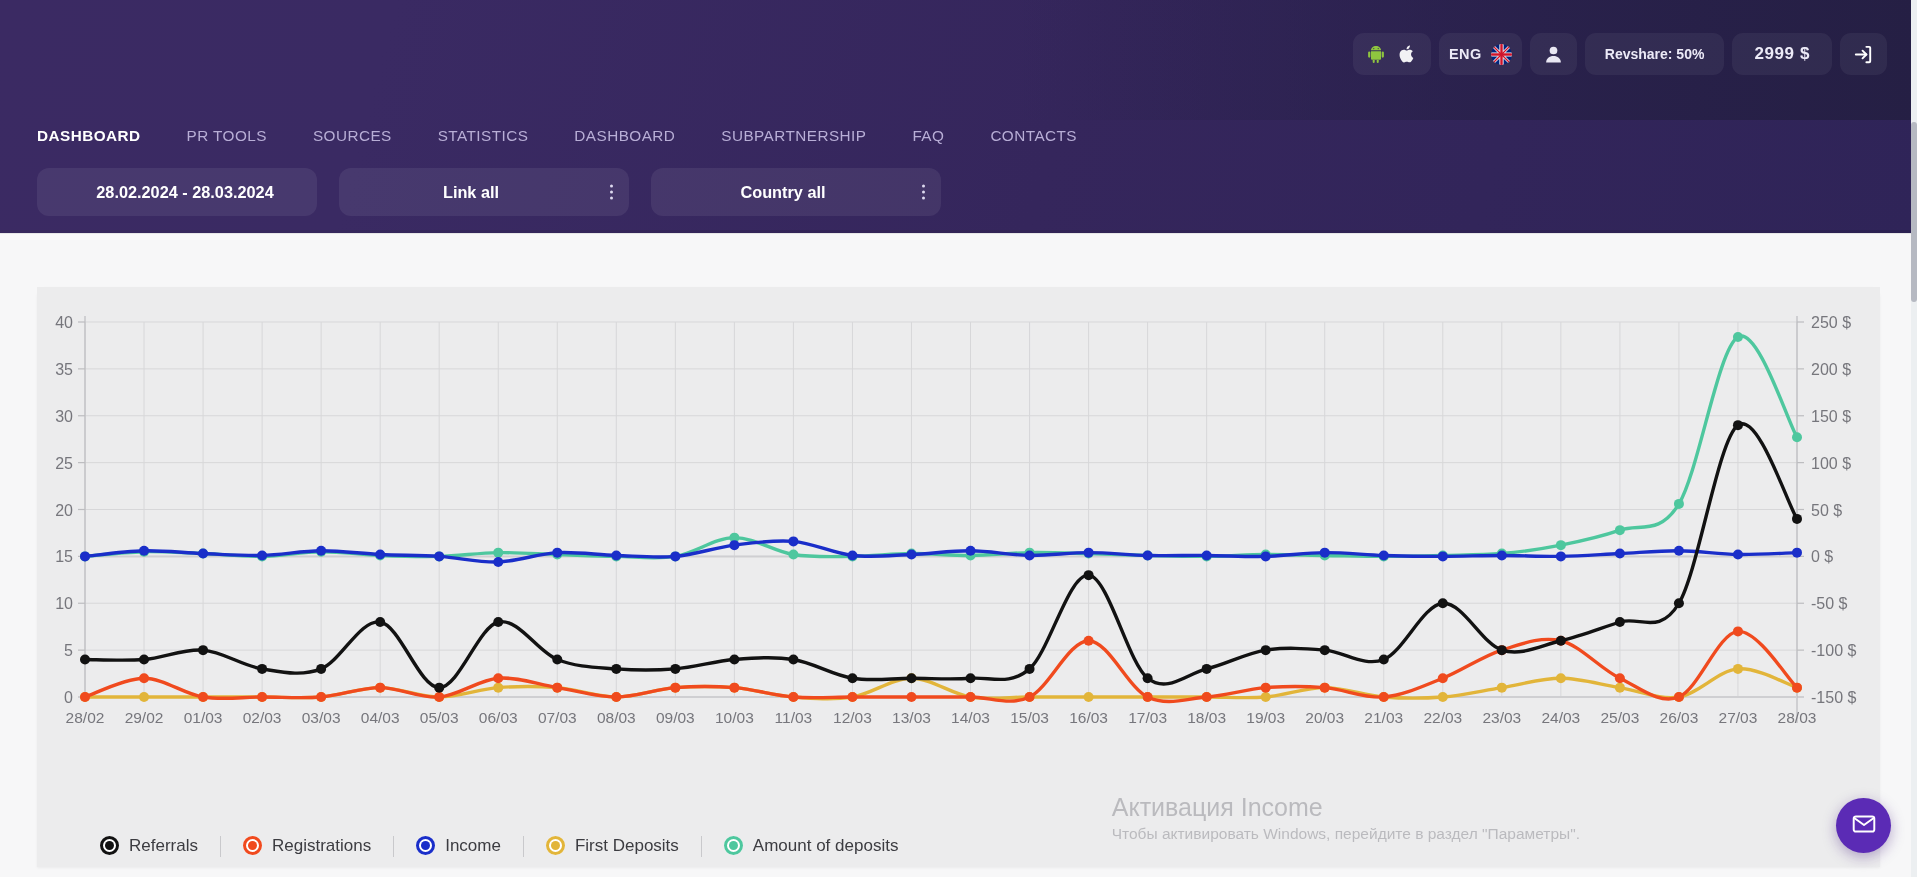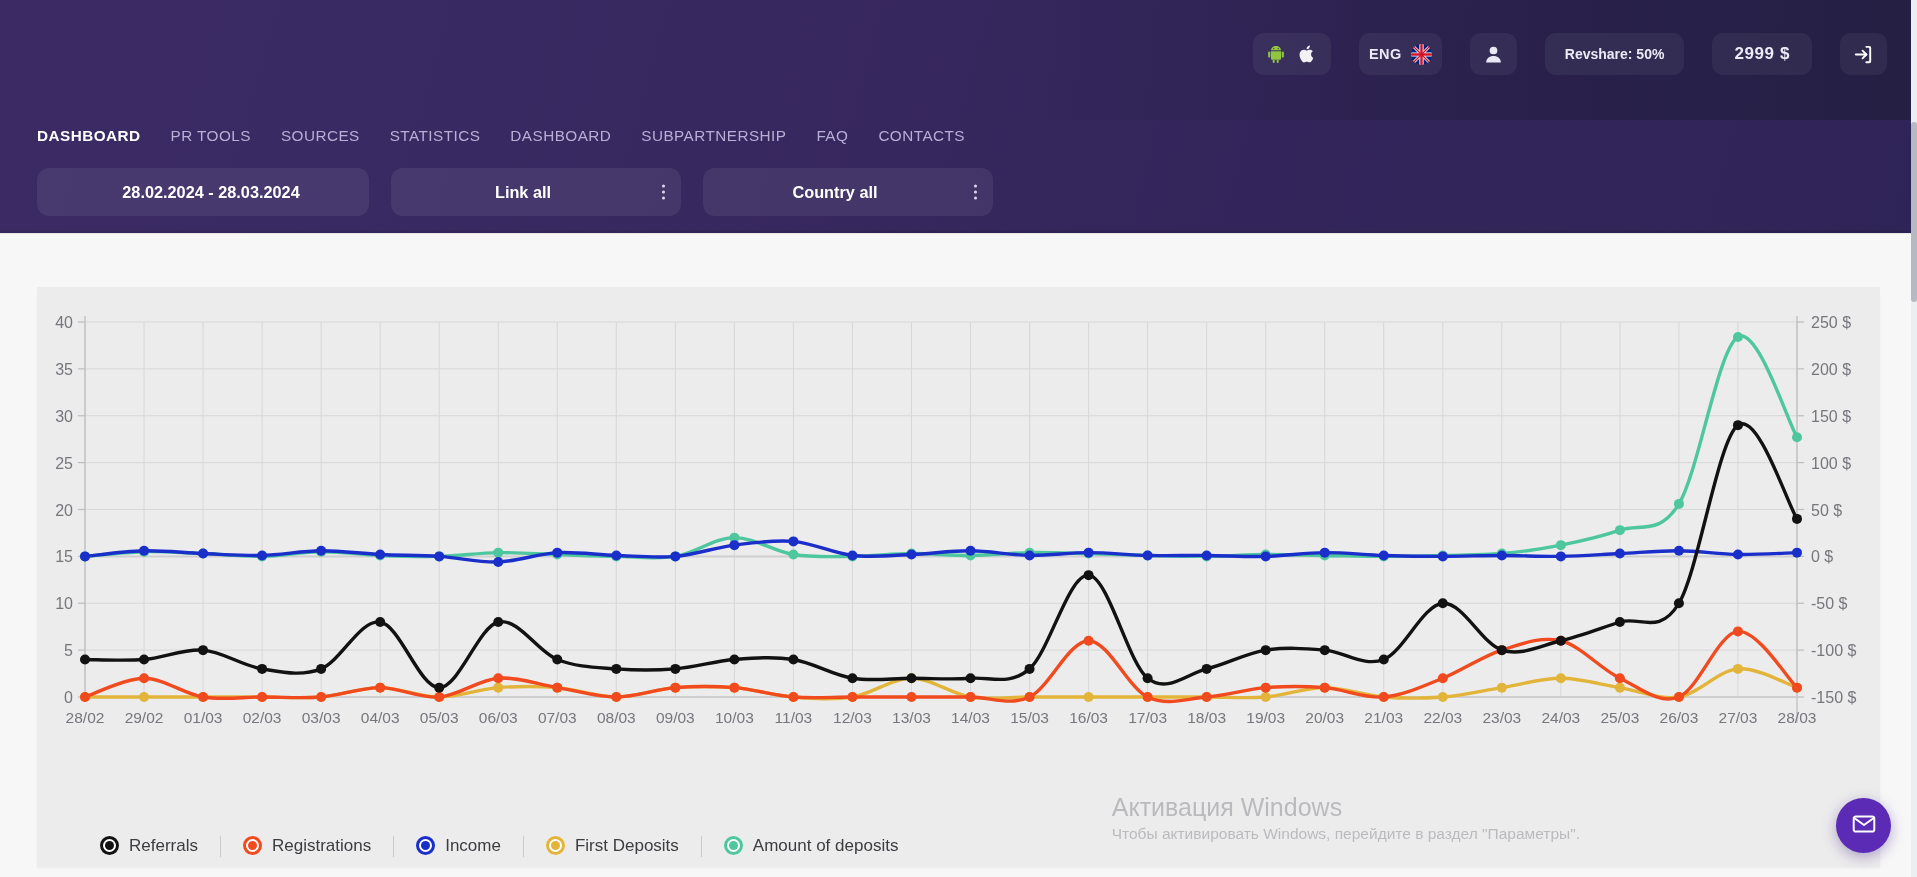--- a/index.html
+++ b/index.html
@@ -25,58 +25,58 @@
     position: absolute; left: 36px; top: 23px; display: flex; align-items: center; gap: 13px; z-index: 3;
   }
   .logo-mark { width: 52px; height: 52px; }
   .logo-text { display: flex; flex-direction: column; line-height: 0.96; }
   .logo-text span {
     color: #fff; font-weight: 800; font-size: 23px; letter-spacing: 0.5px;
     font-family: "Liberation Sans", sans-serif;
   }
 
   .hdr-right {
-    position: absolute; right: 30px; top: 33px; display: flex; align-items: center; gap: 28px; z-index: 4;
+    position: absolute; right: 30px; top: 33px; display: flex; align-items: center; gap: 8px; z-index: 4;
   }
   .pill {
     height: 42px; border-radius: 11px; background: rgba(255,255,255,0.055);
     display: flex; align-items: center; justify-content: center;
     color: #eceaf7; font-size: 15.5px; font-weight: 700;
   }
   .pill-os { width: 78px; gap: 9px; }
   .pill-lang { width: 83px; gap: 9px; font-weight: 600; font-size: 14.5px; letter-spacing: .4px;}
   .pill-user { width: 47px; }
   .pill-rev { padding: 0 20px; font-size: 14px; }
   .pill-bal { padding: 0 22px; font-size: 17px; font-weight: 600; letter-spacing: .6px;}
   .pill-exit { width: 47px; }
   .os-ico { width: 22px; height: 22px; display: block; }
   .flag { width: 21px; height: 21px; border-radius: 50%; overflow: hidden; display:block; }
   .avatar-ico { width: 21px; height: 23px; display:block; }
   .exit-ico { width: 23px; height: 23px; display: block; }
 
   
   .nav {
-    position: absolute; left: 37px; top: 127px; display: flex; align-items: center; gap: 0; z-index: 3;
+    position: absolute; left: 37px; top: 127px; display: flex; align-items: center; gap: 16px; z-index: 3;
   }
   .nav a {
     color: #b8aed6; font-size: 15.3px; letter-spacing: .45px; text-decoration: none;
     margin-right: 30px; white-space: nowrap;
   }
   .nav a.active { color: #ffffff; font-weight: 700; }
 
   
   .filters {
     position: absolute; left: 37px; top: 168px; display: flex; align-items: center; gap: 22px; z-index: 3;
   }
   .fbtn {
     height: 48px; border-radius: 12px; background: rgba(255,255,255,0.072);
     display: flex; align-items: center; color: #ffffff; font-weight: 700; font-size: 16.3px;
     position: relative;
   }
-  .fbtn-date { width: 332px; justify-content: center; padding-left: 16px; }
+  .fbtn-date { width: 280px; justify-content: center; padding-left: 16px; }
   .fbtn-sel { width: 290px; justify-content: center; padding-right: 26px; }
   .kebab {
     position: absolute; right: 16px; top: 50%; transform: translateY(-50%);
     display: flex; flex-direction: column; gap: 3px; align-items: center;
   }
   .kebab i { width: 3px; height: 3px; border-radius: 50%; background: #dedaf0; display: block; }
 
   
   .main {
     position: absolute; left: 0; top: 233px; width: 1917px; height: 644px;
@@ -520,21 +520,21 @@
             <circle cx="1464.8275862068965" cy="363.125" r="5" fill="#121212"></circle>
             <circle cx="1523.8620689655172" cy="353.75" r="5" fill="#121212"></circle>
             <circle cx="1582.896551724138" cy="335" r="5" fill="#121212"></circle>
             <circle cx="1641.9310344827586" cy="316.25" r="5" fill="#121212"></circle>
             <circle cx="1700.9655172413793" cy="138.125" r="5" fill="#121212"></circle>
             <circle cx="1760" cy="231.875" r="5" fill="#121212"></circle>
           </g>
         </svg>
 
       <div class="watermark">
-        <div class="wm1">Активация Windows</div>
+        <div class="wm1">Активация Income</div>
         <div class="wm2">Чтобы активировать Windows, перейдите в раздел "Параметры".</div>
       </div>
 
       <div class="legend" id="legend">
           <div class="leg-item">
             <span class="leg-dot" style="color: rgb(18, 18, 18);"></span>
             <span class="leg-label">Referrals</span>
           </div>
           <div class="leg-sep"></div>
           <div class="leg-item">

